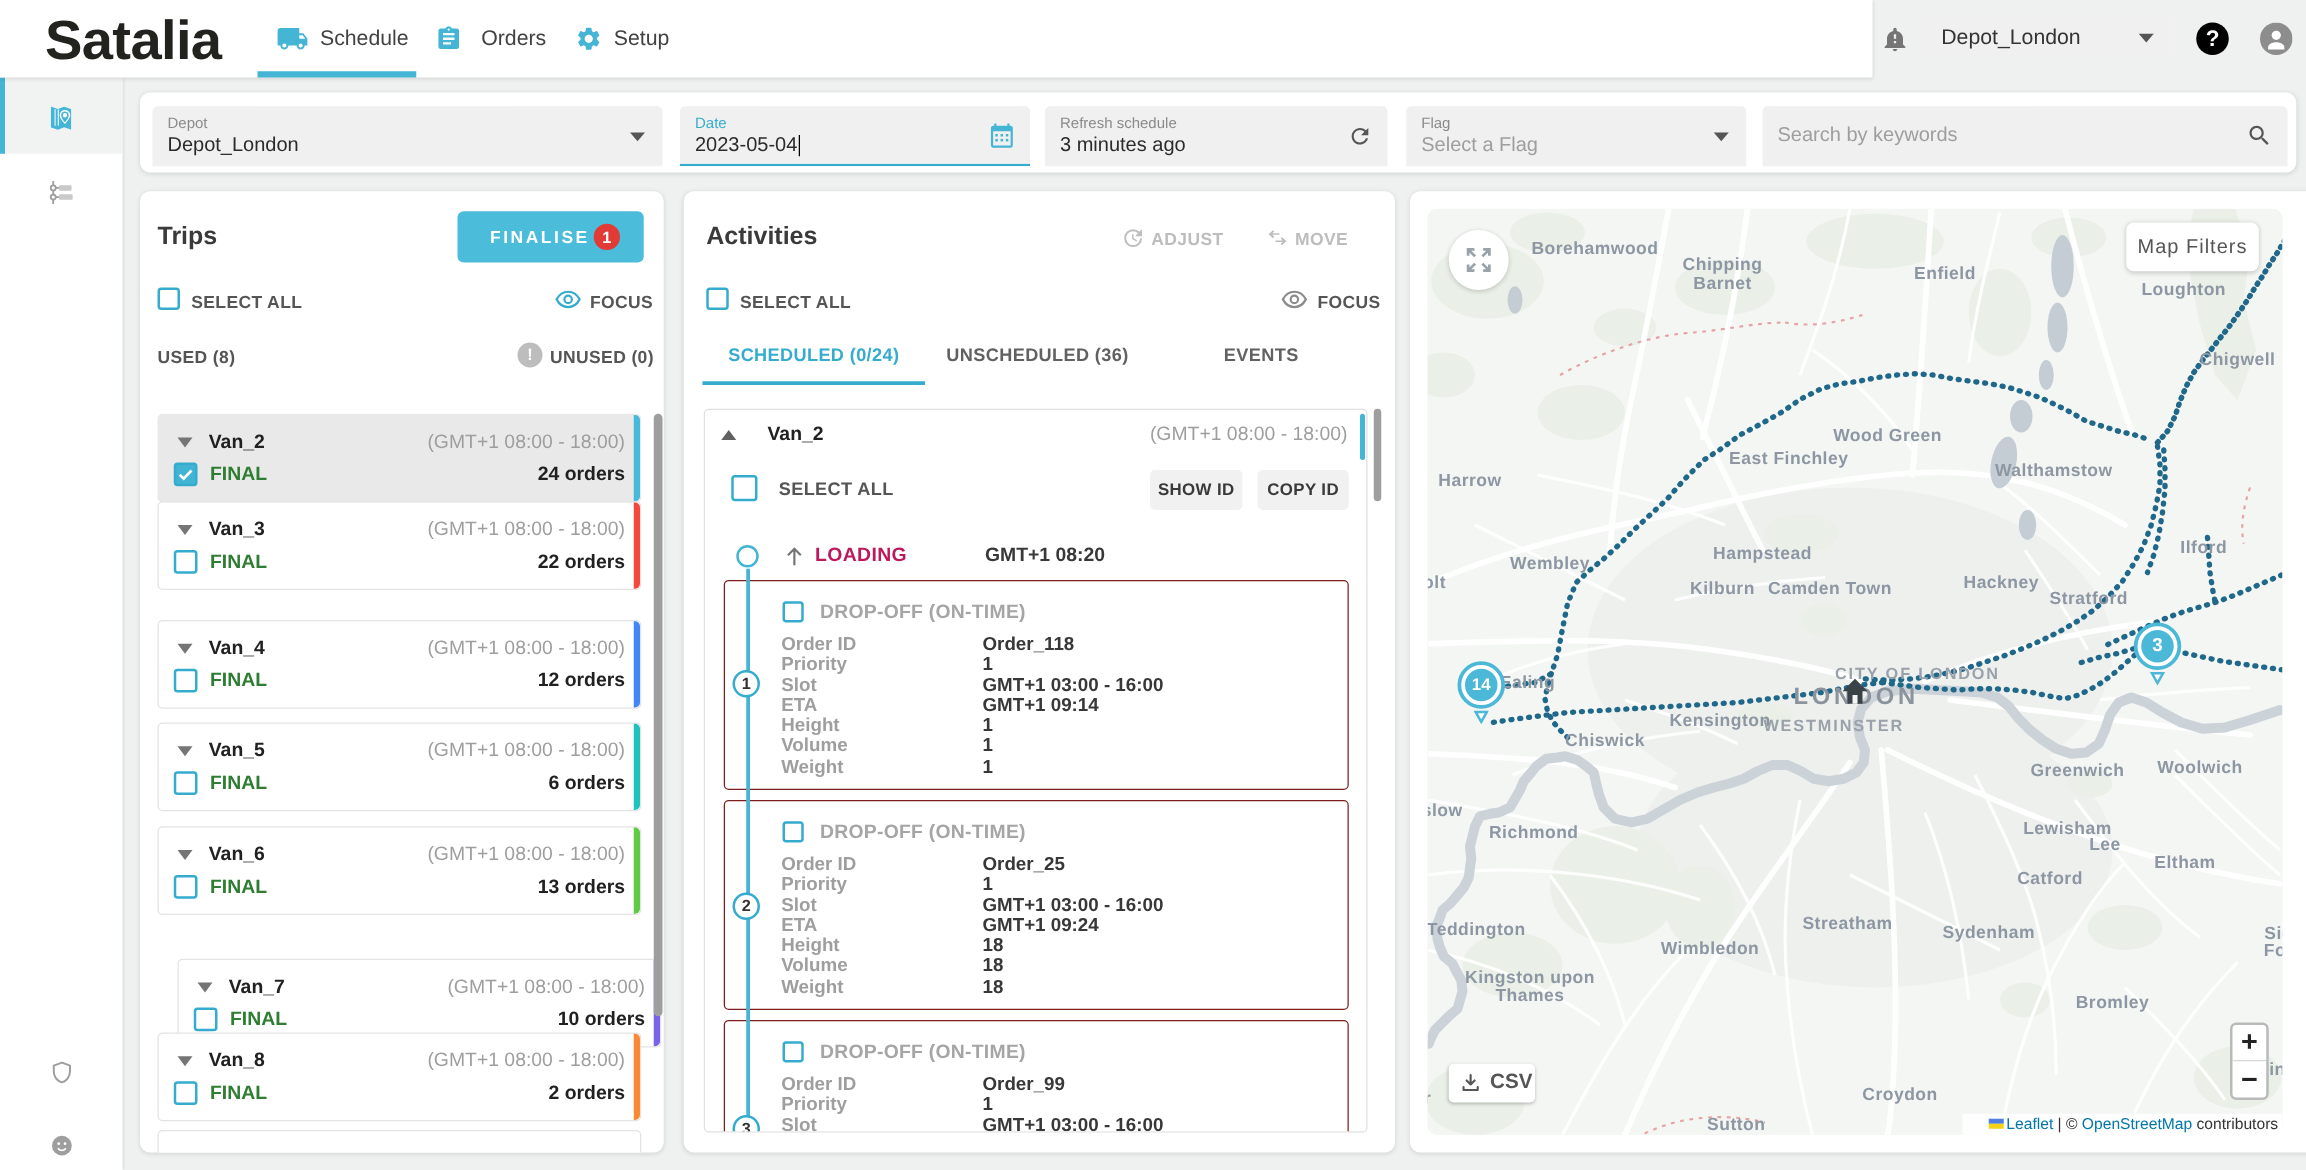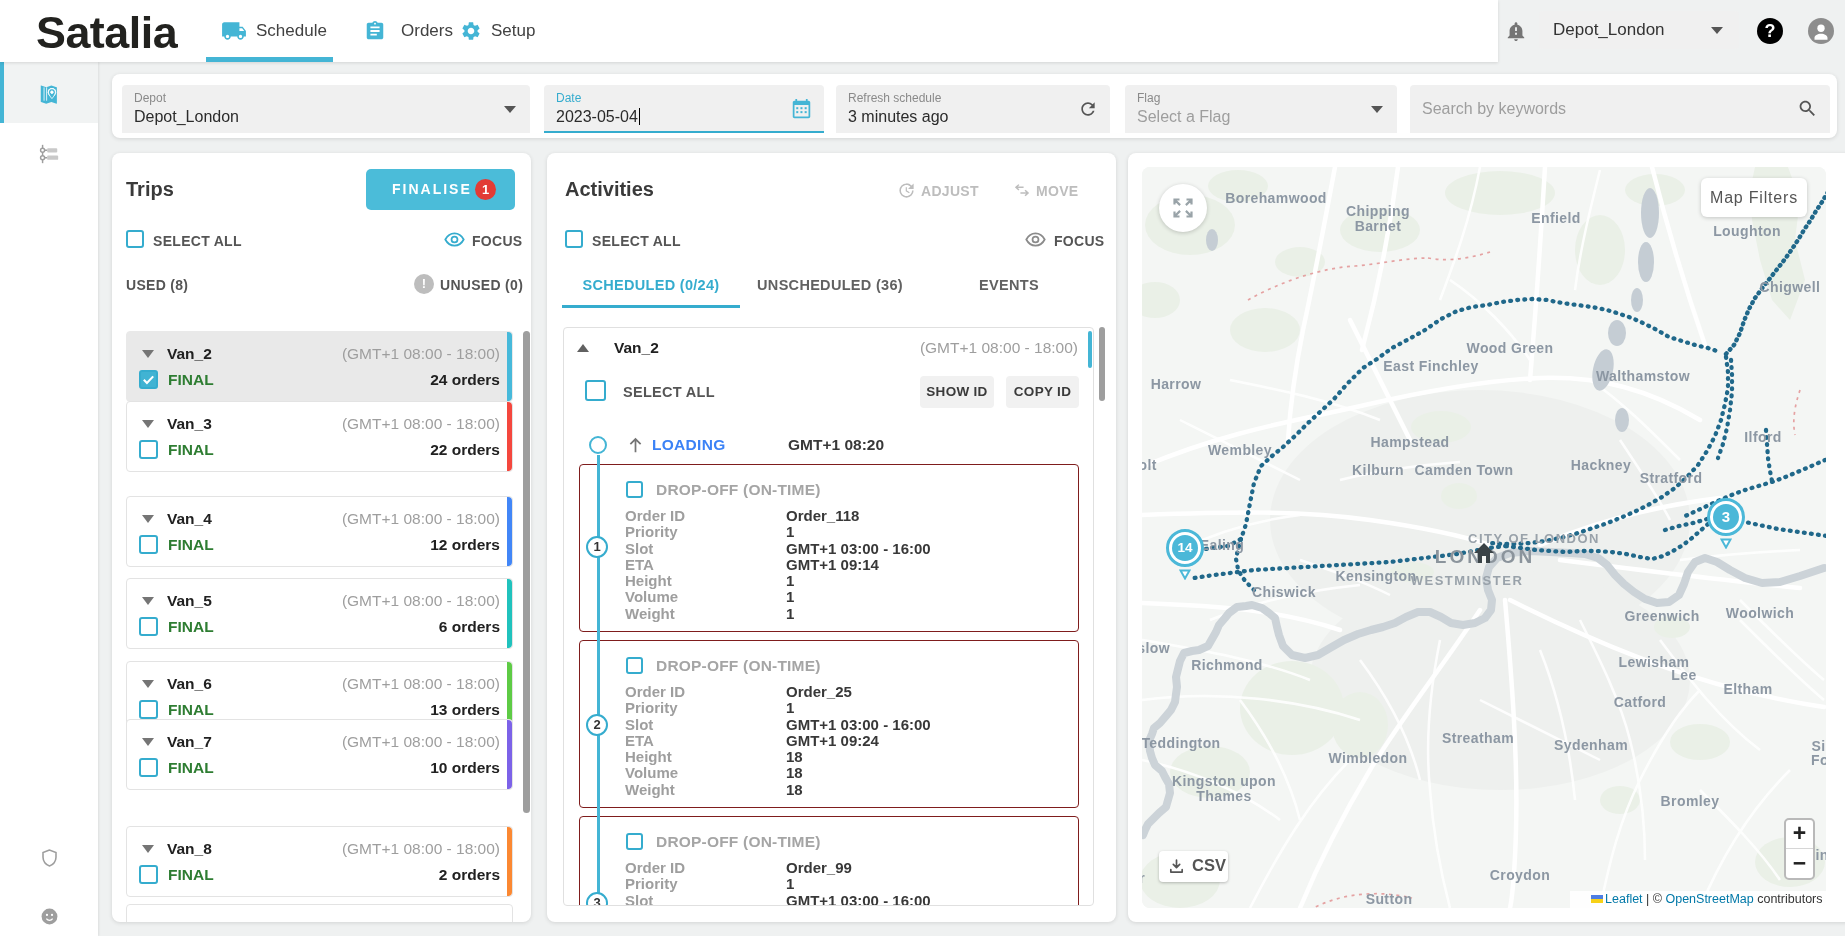--- a/index.html
+++ b/index.html
@@ -54,21 +54,21 @@
 <body>
 
 <div id="nav">
   <div id="logo">Satalia</div>
   <div class="navitem" style="left:221px;">
     <svg width="26" height="26" viewBox="0 0 24 24" fill="#44b5d5">
         <path d="M20 8h-3V4H3c-1.1 0-2 .9-2 2v11h2c0 1.66 1.34 3 3 3s3-1.34 3-3h6c0 1.66 1.34 3 3 3s3-1.34 3-3h2v-5l-3-4zM6 18.5c-.83 0-1.5-.67-1.5-1.5s.67-1.5 1.5-1.5 1.5.67 1.5 1.5-.67 1.5-1.5 1.5zm13.5-9l1.96 2.5H17V9.5h2.5zm-1.5 9c-.83 0-1.5-.67-1.5-1.5s.67-1.5 1.5-1.5 1.5.67 1.5 1.5-.67 1.5-1.5 1.5z"></path>
       </svg>
     <span>Schedule</span>
   </div>
-  <div class="navitem" style="left:364px;gap:15px;">
+  <div class="navitem" style="left:348px;gap:15px;">
     <svg width="22" height="22" viewBox="0 0 24 24" fill="#44b5d5">
         <path d="M19 3h-4.18C14.4 1.84 13.3 1 12 1c-1.3 0-2.4.84-2.82 2H5c-1.1 0-2 .9-2 2v14c0 1.1.9 2 2 2h14c1.1 0 2-.9 2-2V5c0-1.1-.9-2-2-2zm-7 0c.55 0 1 .45 1 1s-.45 1-1 1-1-.45-1-1 .45-1 1-1zm2 14H7v-2h7v2zm3-4H7v-2h10v2zm0-4H7V7h10v2z"></path>
       </svg>
     <span>Orders</span>
   </div>
   <div class="navitem" style="left:460px;">
     <svg width="22" height="22" viewBox="0 0 24 24" fill="#44b5d5">
         <path d="M19.14 12.94c.04-.3.06-.61.06-.94 0-.32-.02-.64-.07-.94l2.03-1.58c.18-.14.23-.41.12-.61l-1.92-3.32c-.12-.22-.37-.29-.59-.22l-2.39.96c-.5-.38-1.03-.7-1.62-.94l-.36-2.54c-.04-.24-.24-.41-.48-.41h-3.84c-.24 0-.43.17-.47.41l-.36 2.54c-.59.24-1.13.57-1.62.94l-2.39-.96c-.22-.08-.47 0-.59.22L2.74 8.87c-.12.21-.08.47.12.61l2.03 1.58c-.05.3-.09.63-.09.94s.02.64.07.94l-2.03 1.58c-.18.14-.23.41-.12.61l1.92 3.32c.12.22.37.29.59.22l2.39-.96c.5.38 1.03.7 1.62.94l.36 2.54c.05.24.24.41.48.41h3.84c.24 0 .44-.17.47-.41l.36-2.54c.59-.24 1.13-.56 1.62-.94l2.39.96c.22.08.47 0 .59-.22l1.92-3.32c.12-.22.07-.47-.12-.61l-2.01-1.58zM12 15.6c-1.98 0-3.6-1.62-3.6-3.6s1.62-3.6 3.6-3.6 3.6 1.62 3.6 3.6-1.62 3.6-3.6 3.6z"></path>
       </svg>
     <span>Setup</span>
@@ -232,21 +232,21 @@
           <span class="tname">Van_6</span>
           <span class="ttime">(GMT+1 08:00 - 18:00)</span>
         </div>
       <div class="trow2">
           <span class="tcb"></span>
           <span class="tfinal">FINAL</span>
           <span class="torders">13 orders</span>
         </div>
       <span class="tstrip" style="background:#5ecb45;"></span>
     </div>
-    <div class="tcard" style="top:566px;">
+    <div class="tcard" style="top:614px;margin-left:16px;">
       <div class="trow1">
           <span class="tcaret"></span>
           <span class="tname">Van_7</span>
           <span class="ttime">(GMT+1 08:00 - 18:00)</span>
         </div>
       <div class="trow2">
           <span class="tcb"></span>
           <span class="tfinal">FINAL</span>
           <span class="torders">10 orders</span>
         </div>
@@ -299,21 +299,21 @@
     <span style="position:absolute;right:15px;top:11px;font-size:15.5px;color:#9e9e9e;">(GMT+1 08:00 - 18:00)</span>
     <span class="cb" style="position:absolute;left:21px;top:52px;width:21px;height:21px;"></span>
     <span class="grayb" style="position:absolute;left:59px;top:56px;font-size:14.5px;">SELECT ALL</span>
     <span class="idbtn" style="left:356px;width:74px;line-height:32px;">SHOW ID</span>
     <span class="idbtn" style="left:442px;width:73px;line-height:32px;">COPY ID</span>
     <div style="position:absolute;left:33px;top:127px;width:2.5px;height:452px;background:#44b5d5;z-index:2;"></div>
     <div style="position:absolute;left:25px;top:108px;width:18px;height:18px;border-radius:50%;border:2.5px solid #44b5d5;background:#fff;"></div>
     <svg style="position:absolute;left:62px;top:107px;" width="19" height="20" viewBox="0 0 24 24" fill="none" stroke="#757575" stroke-width="2.2">
         <path d="M12 21V5M5.5 11 12 4.5 18.5 11"></path>
       </svg>
-    <span style="position:absolute;left:88px;top:108px;font-size:15.5px;font-weight:bold;color:#3b82f6;letter-spacing:.3px;">LOADING</span>
+    <span style="position:absolute;left:88px;top:108px;font-size:15.5px;font-weight:bold;color:#be185d;letter-spacing:.3px;">LOADING</span>
     <span style="position:absolute;left:224px;top:108px;font-size:15.5px;font-weight:bold;color:#383838;">GMT+1 08:20</span>
 
     <div class="acard" style="top:136px;left:15px;height:168px;">
       <span class="cb" style="position:absolute;left:46px;top:16px;width:17px;height:17px;"></span>
       <span style="position:absolute;left:76px;top:16px;font-size:15.5px;font-weight:bold;color:#a5a5a5;letter-spacing:.2px;">DROP-OFF (ON-TIME)</span>
       <div style="position:absolute;left:45px;top:43px;font-size:15px;line-height:16.3px;" class="alabel">Order ID<br>Priority<br>Slot<br>ETA<br>Height<br>Volume<br>Weight</div>
       <div style="position:absolute;left:206px;top:43px;font-size:15px;line-height:16.3px;" class="aval">Order_118<br>1<br>GMT+1 03:00 - 16:00<br>GMT+1 09:14<br>1<br>1<br>1</div>
     </div>
     <div class="acard" style="top:312px;left:15px;height:168px;">
       <span class="cb" style="position:absolute;left:46px;top:16px;width:17px;height:17px;"></span>

